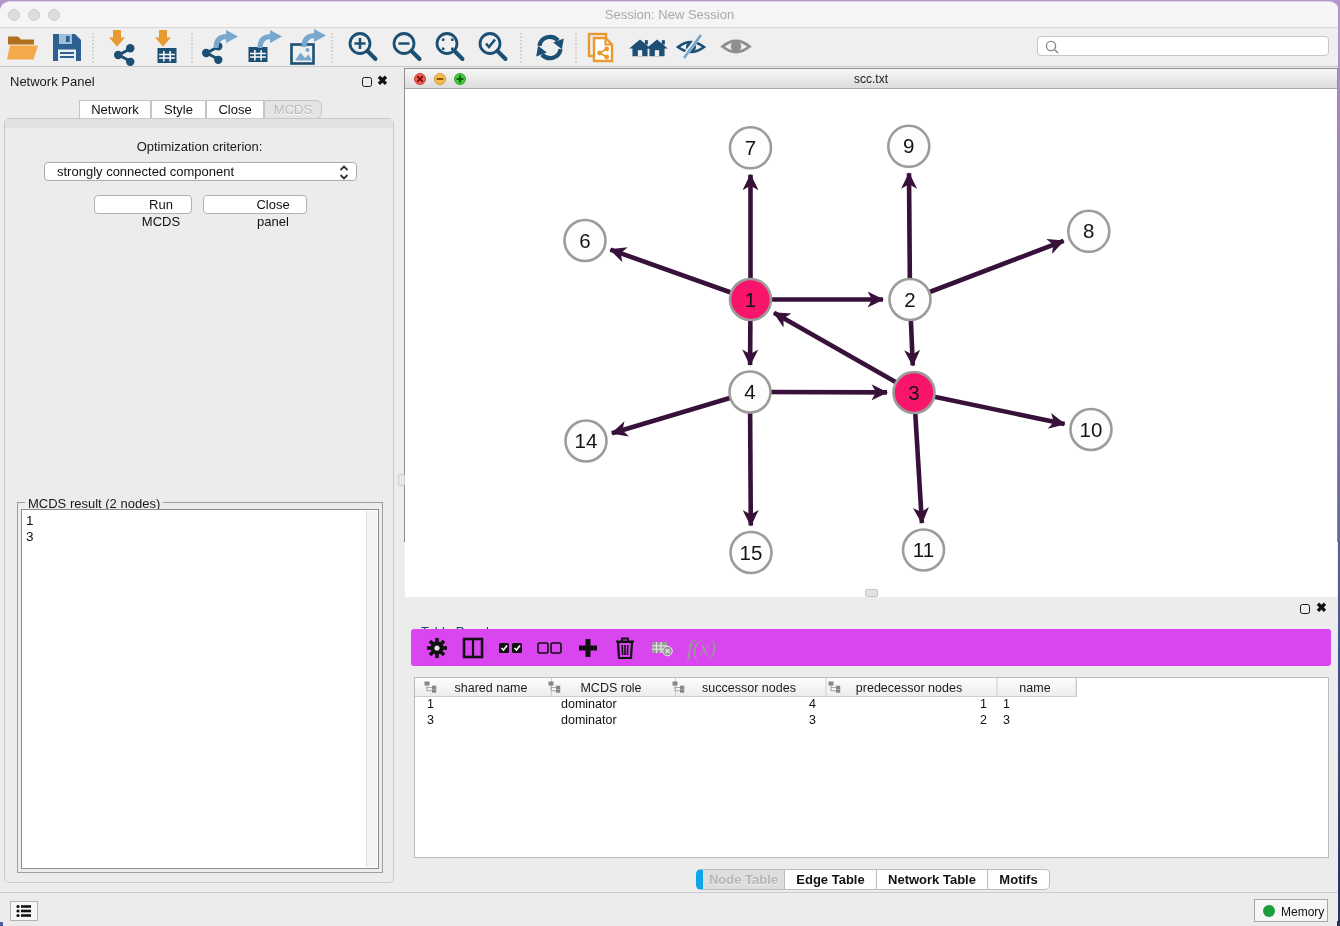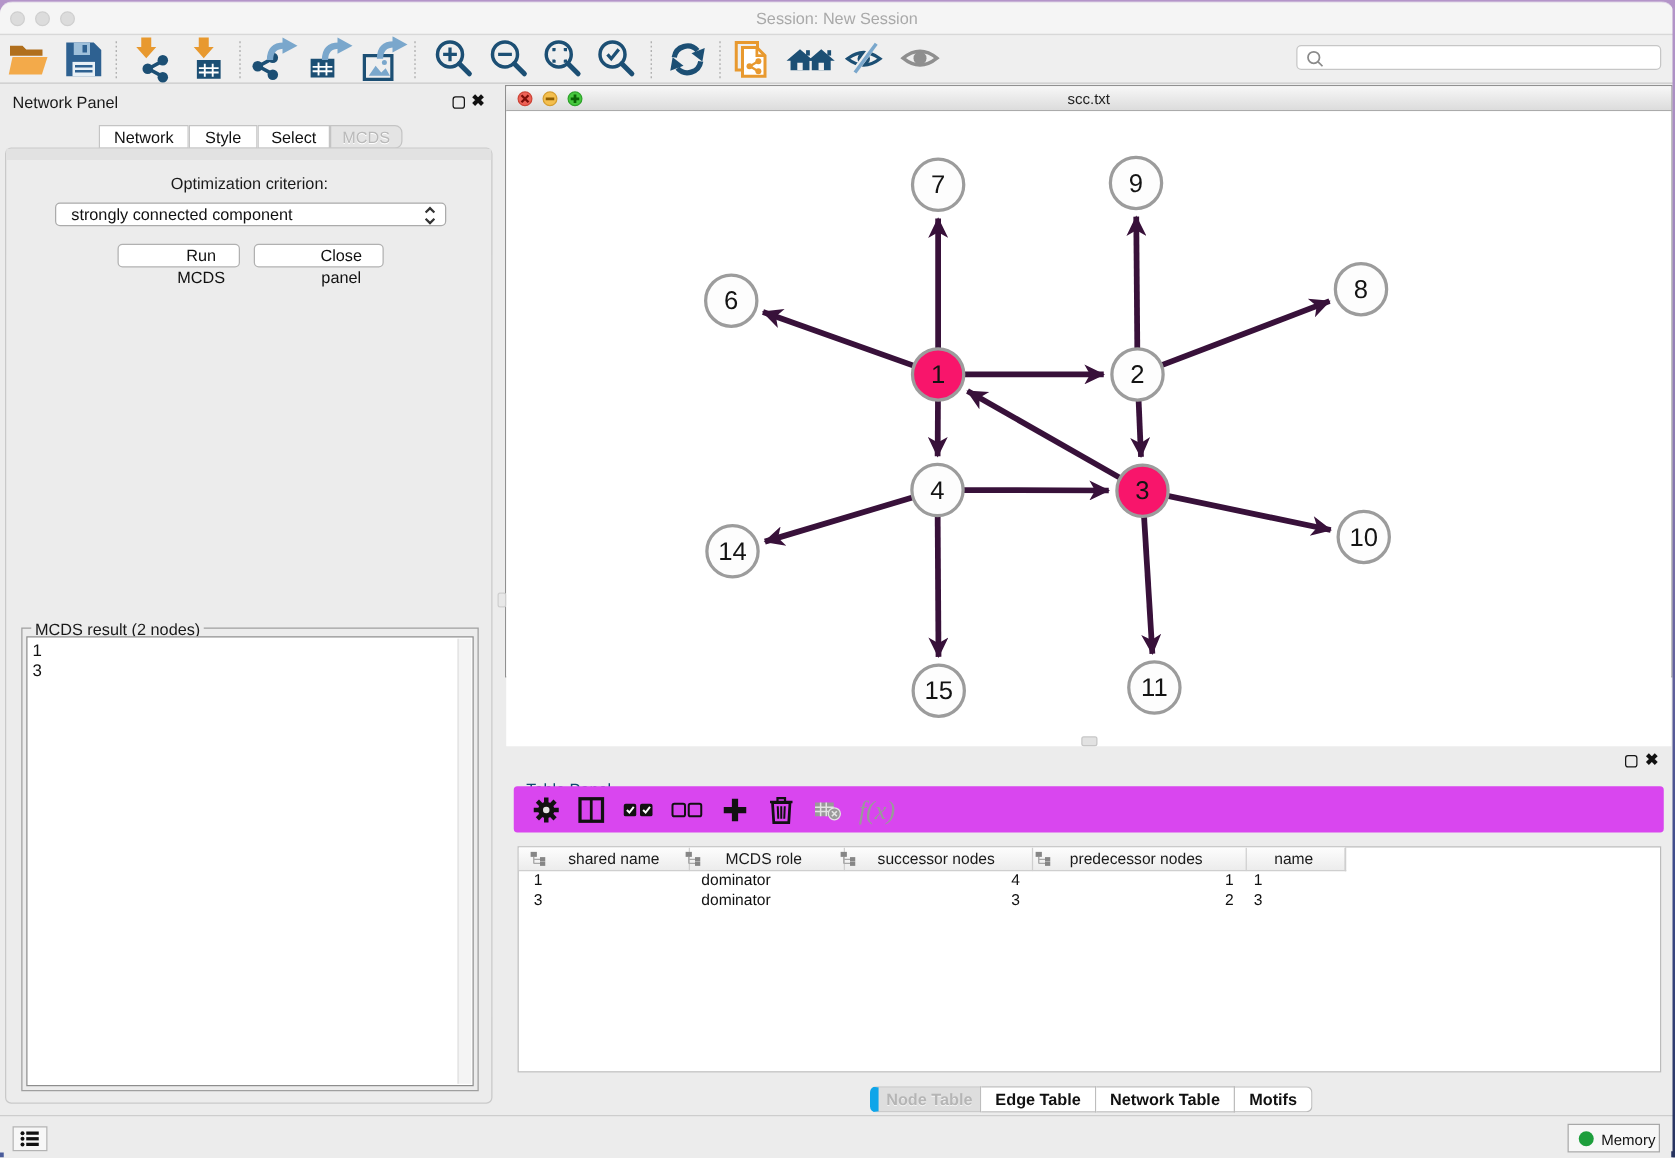--- a/index.html
+++ b/index.html
@@ -194,21 +194,21 @@
           <line x1="12.5" y1="11.5" x2="16" y2="15" stroke="#8a8a8a" stroke-width="1.4"></line>
         </svg>
       </div>
   </div>
 
   <div class="abs" id="cp-title">Network Panel</div>
   <div class="float-sq" style="left:362px; top:75px;"></div>
   <div class="close-x" style="left:377px; top:71px;">✖</div>
   <div class="tab" style="left:79px; width:72px;">Network</div>
   <div class="tab" style="left:151px; width:55px;">Style</div>
-  <div class="tab" style="left:206px; width:58px;">Select</div>
+  <div class="tab" style="left:206px; width:58px;">Close</div>
   <div class="tab" style="left:264px; width:58px; background:#e4e4e4; color:#b9b9b9; text-shadow:0 1px 0 #fff; border-radius:0 6px 6px 0;">MCDS</div>
   <div class="abs" id="cp-content"></div>
   <div class="abs" id="cp-band"></div>
   <div class="abs" id="cp-select">strongly connected component<svg width="14" height="17" viewBox="0 0 14 17" style="position:absolute;right:5px;top:1px">
         <path d="M 3.5 6 L 7 2.5 L 10.5 6" fill="none" stroke="#333" stroke-width="1.8"></path>
         <path d="M 3.5 11 L 7 14.5 L 10.5 11" fill="none" stroke="#333" stroke-width="1.8"></path>
       </svg></div>
   <div class="abs" id="opt-label">Optimization criterion:</div>
   <div class="cp-btn" style="left:94px; width:98px;">Run MCDS</div>
   <div class="cp-btn" style="left:203px; width:104px;">Close panel</div>

